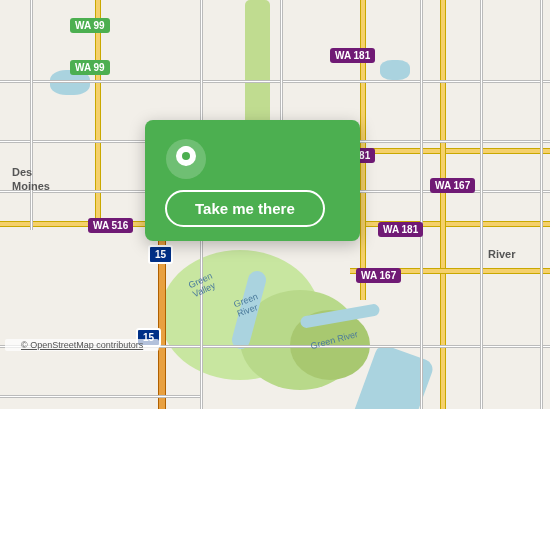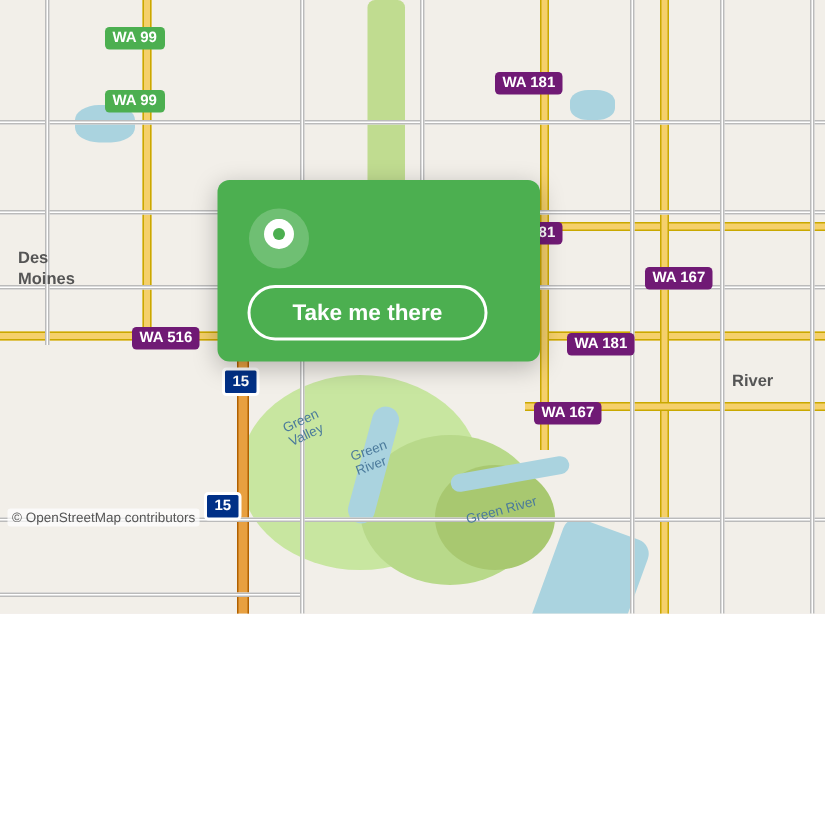--- a/index.html
+++ b/index.html
@@ -140,23 +140,24 @@
     }
 
     
     #osm-attr {
       position: absolute;
       bottom: 58px;
       left: 5px;
       font-size: 9px;
       color: #555;
       background: rgba(255,255,255,0.7);
-      padding: 1px 3px;
+      padding: 1px 16px;
       border-radius: 2px;
       z-index: 15;
+      text-decoration: underline;
     }
 
     
     .road-h {
       position: absolute;
       height: 3px;
       background: #fff;
       border-top: 1px solid #bbb;
       border-bottom: 1px solid #bbb;
     }

